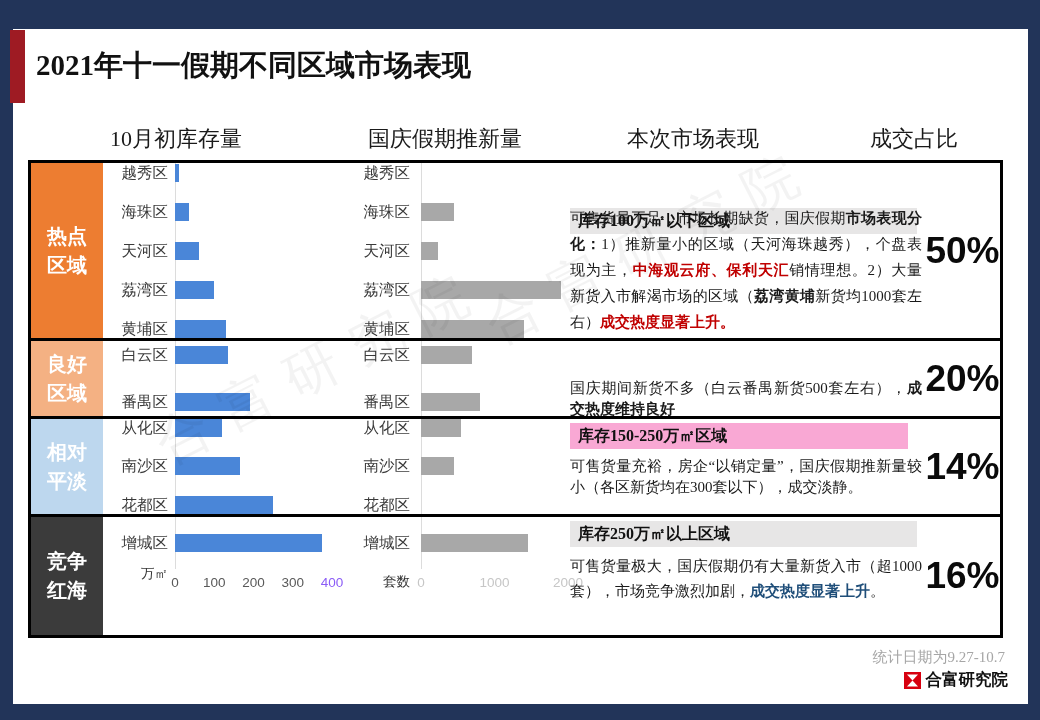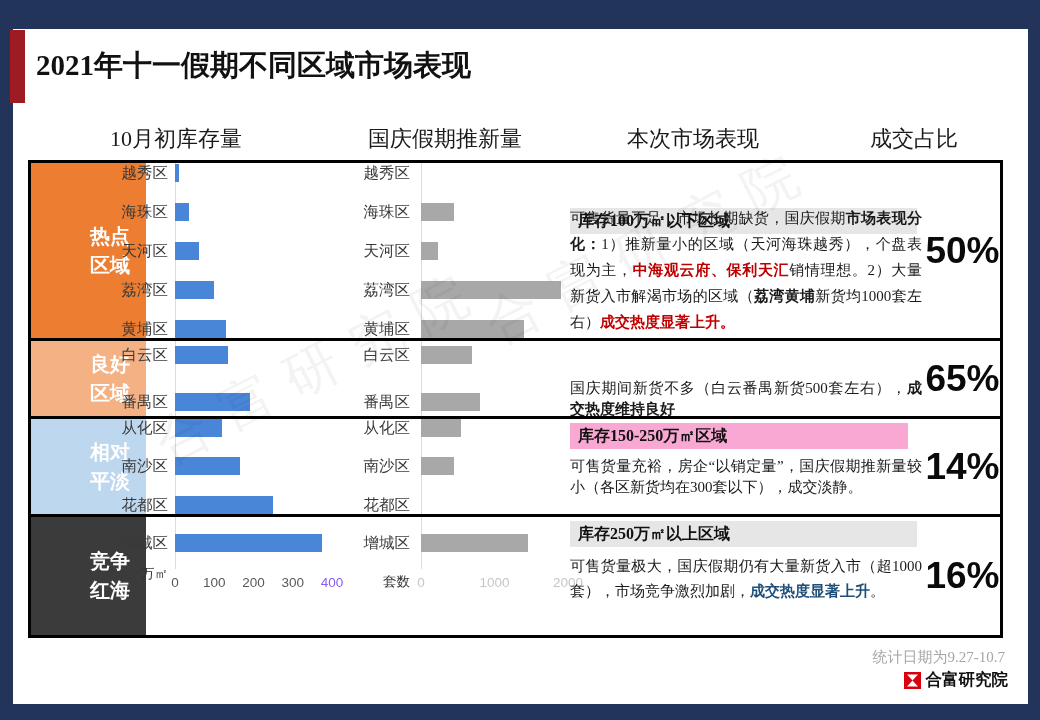--- a/index.html
+++ b/index.html
@@ -11,21 +11,21 @@
   .colhead{position:absolute;top:124px;font-size:22px;color:#1a1a1a;white-space:nowrap;}
   .ch1{left:110px}.ch2{left:368px}.ch3{left:627px}.ch4{left:870px}
 
   .mtable{position:absolute;left:28px;top:160px;width:975px;height:478px;
           border:3px solid #000;background:#fff;box-sizing:border-box;}
   .trow{position:relative;width:100%;box-sizing:border-box;overflow:visible;}
   .trow.sep{border-top:3px solid #000;}
 
   .glabel{position:absolute;left:0;top:0;bottom:0;width:72px;display:flex;align-items:center;
           justify-content:center;text-align:center;color:#fff;font-weight:bold;font-size:20px;
-          line-height:1.45;white-space:pre-line;padding-left:43px;}
+          line-height:1.45;white-space:pre-line;}
   .districts{position:absolute;left:0;right:0;top:0;display:flex;flex-direction:column;gap:20px;}
   .dline{position:relative;flex:1;}
   .dname{position:absolute;top:50%;transform:translateY(-50%);font-size:15.5px;color:#3a3a3a;
          text-align:right;white-space:nowrap;}
   .bar{position:absolute;top:50%;transform:translateY(-50%);height:18px;z-index:2;}
   .gridline{position:absolute;top:0;width:1px;background:#dcdcdc;z-index:1;}
 
   .secthdr{position:absolute;height:26px;background:#E7E6E6;font-weight:bold;font-size:16px;
            color:#111;line-height:26px;padding-left:8px;box-sizing:border-box;}
   .desc{position:absolute;font-size:15px;color:#1a1a1a;text-align:justify;}
@@ -119,21 +119,21 @@
             <div class="bar" style="left: 390px; width: 51.4px; background: rgb(168, 168, 168);"></div>
           </div>
           <div class="dline">
             <span class="dname" style="left: 82px; width: 55px;">番禺区</span>
             <div class="bar" style="left: 144px; width: 74.6px; background: rgb(74, 134, 216);"></div>
             <span class="dname" style="left: 322px; width: 57px;">番禺区</span>
             <div class="bar" style="left: 390px; width: 58.8px; background: rgb(168, 168, 168);"></div>
           </div>
         </div>
         <div class="desc" style="left: 539px; width: 352px; top: 37px; line-height: 21px;"><span class="seg-plain">国庆期间新货不多（白云番禺新货500套左右），</span><span class="seg-bold">成交热度维持良好</span></div>
-        <div class="pct" style="left: 894px; width: 75px;">65%</div>
+        <div class="pct" style="left: 894px; width: 75px;">20%</div>
       </div>
       <div class="trow sep" style="height: 98px;">
         <div class="gridline" style="left: 144px; height: 100%;"></div>
         <div class="gridline" style="left: 390px; height: 100%;"></div>
         <div class="glabel" style="background: rgb(189, 215, 238);">相对
 平淡</div>
         <div class="districts" style="height: 100%;">
           <div class="dline">
             <span class="dname" style="left: 82px; width: 55px;">从化区</span>
             <div class="bar" style="left: 144px; width: 47.1px; background: rgb(74, 134, 216);"></div>

